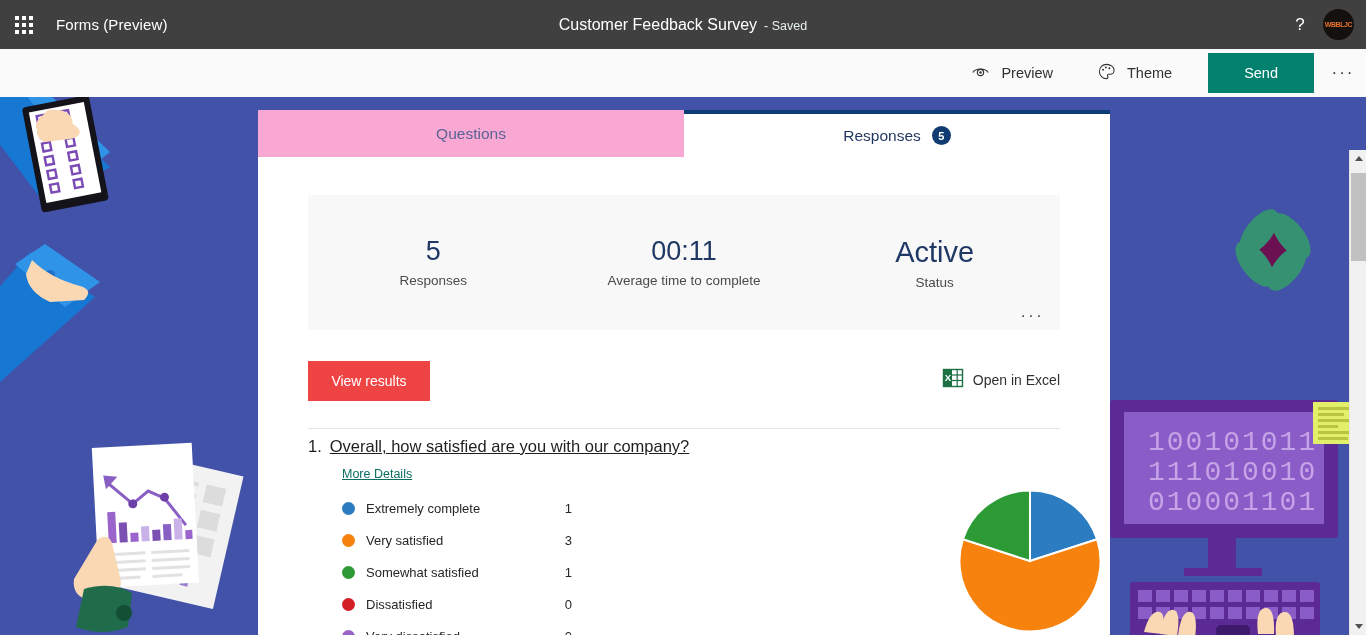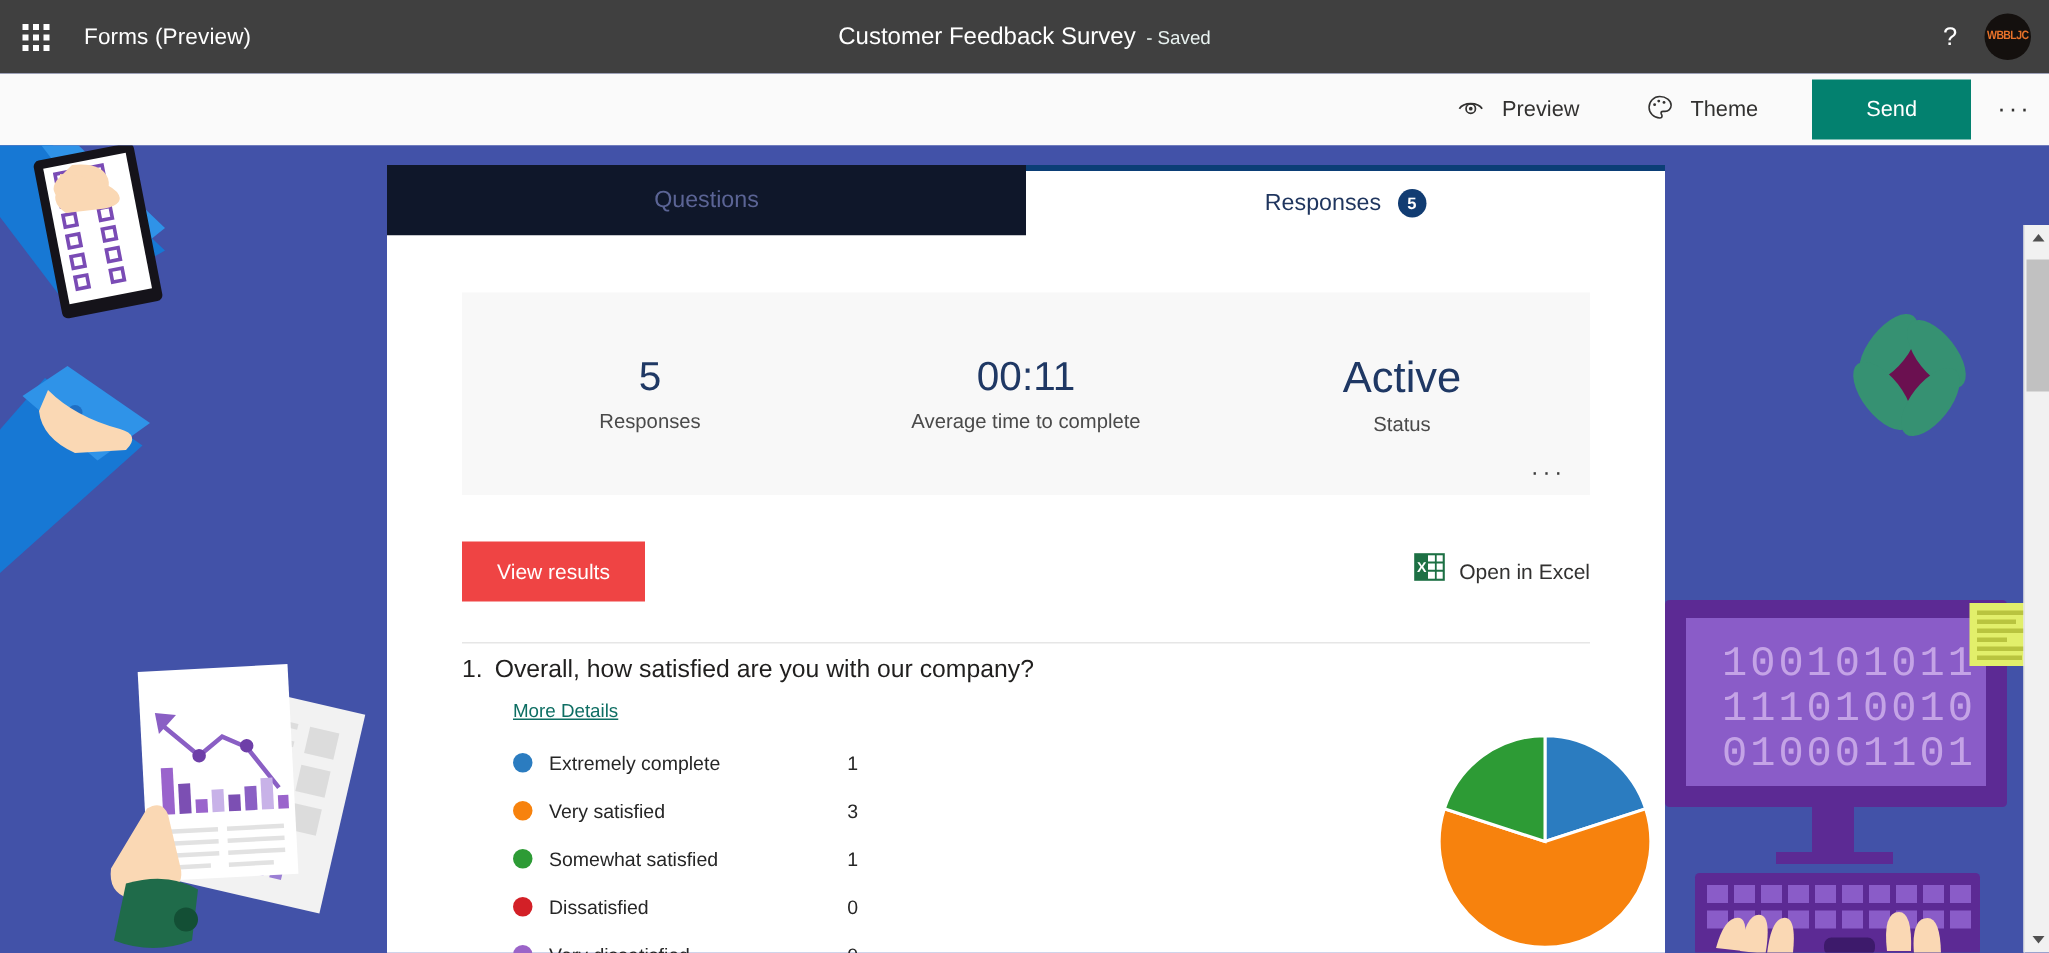--- a/index.html
+++ b/index.html
@@ -102,21 +102,21 @@
   #card {
     position: absolute; left: 258px; top: 110px; width: 852px; height: 525px;
     background: #ffffff;
   }
   #tabstrip { display: flex; height: 47px; width: 852px; }
   .tab {
     flex: 1 1 0; display: flex; align-items: center; justify-content: center;
     gap: 11px; font-size: 15.5px; cursor: pointer; user-select: none;
     height: 47px; position: relative;
   }
-  #tab-questions { background: #0f172a; color: #5b6495; }
+  #tab-questions { background: #f9a8d4; color: #5b6495; }
   #tab-responses {
     background: #ffffff; color: #1f355e; border-top: 4px solid #0b3e76;
   }
   #resp-badge {
     width: 19px; height: 19px; border-radius: 50%; background: #113c72;
     color: #fff; font-size: 11px; display: flex; align-items: center;
     justify-content: center; font-weight: bold;
   }
 
   #card-body { position: relative; width: 852px; height: 478px; background: #fff; }
@@ -158,21 +158,21 @@
     position: absolute; left: 50px; top: 271px; width: 752px; height: 1px;
     background: #e6e6e6;
   }
 
   
   #question-row {
     position: absolute; left: 50px; top: 280px;
     display: flex; gap: 8px; align-items: baseline;
   }
   #q-number { color: #201f1e; font-size: 16.5px; }
-  #q-text { color: #201f1e; font-size: 16.5px; }
+  #q-text { color: #201f1e; font-size: 16.5px; text-decoration: underline; }
   #more-details {
     position: absolute; left: 84px; top: 310px;
     color: #0e6e63; font-size: 12.5px; text-decoration: underline;
     cursor: pointer;
   }
 
   
   #legend { position: absolute; left: 84px; top: 335px; width: 230px; }
   .legend-row {
     display: flex; align-items: center; height: 32px; font-size: 13px;

